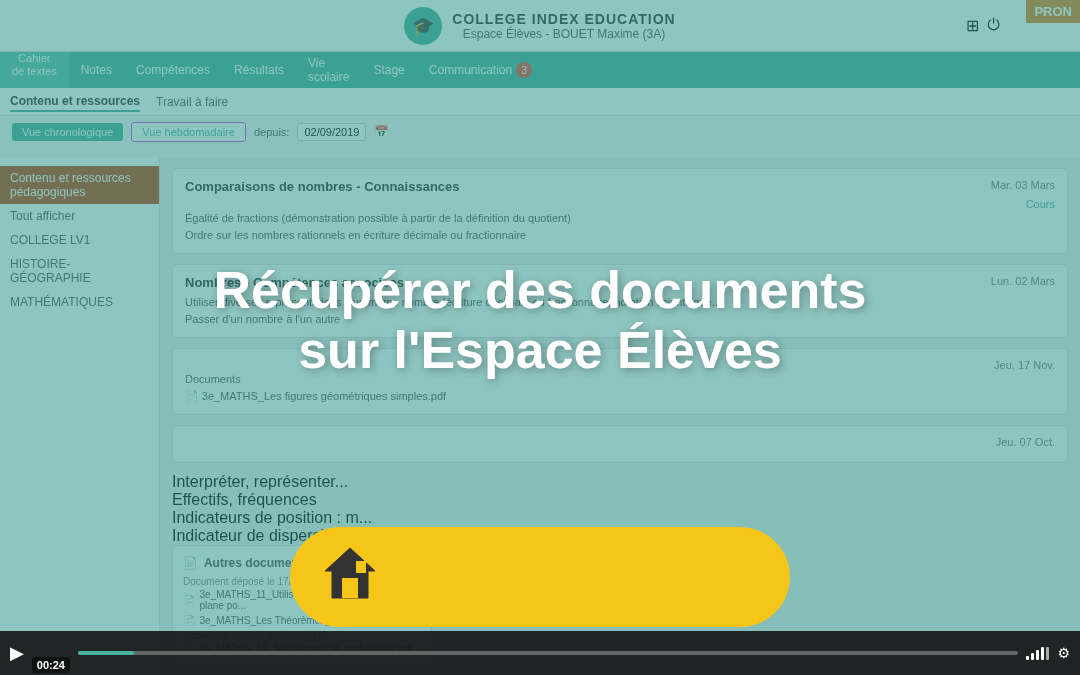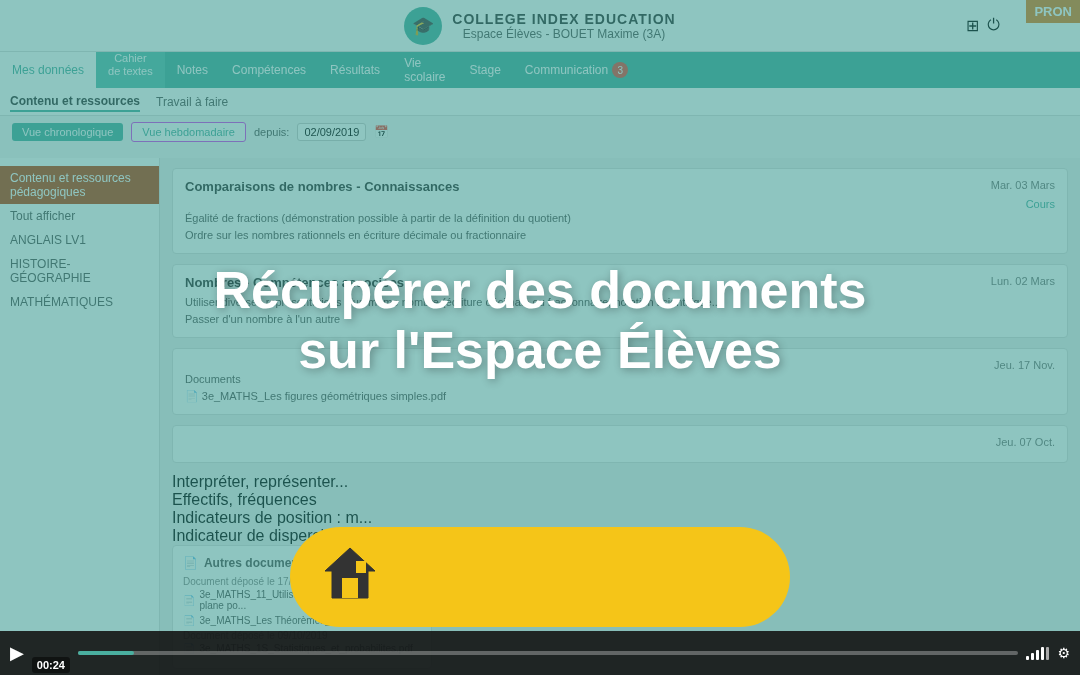--- a/index.html
+++ b/index.html
@@ -397,21 +397,20 @@
         <div class="espace-name">Espace Élèves - BOUET Maxime (3A)</div>
       </div>
       <div class="portal-header-icons">
         <span>⊞</span>
         <span>⏻</span>
       </div>
       <div class="promo-badge">PRON</div>
     </div>
 
     <div class="portal-nav">
-      <div class="nav-item active">Mes données</div>
       <div class="nav-item cahier">
         <span>Cahier</span>
           <span>de textes</span>
       </div>
       <div class="nav-item">Notes</div>
       <div class="nav-item">Compétences</div>
       <div class="nav-item">Résultats</div>
       <div class="nav-item">Vie<br>scolaire</div>
       <div class="nav-item">Stage</div>
       <div class="nav-item">
@@ -430,21 +429,21 @@
       <span class="depuis-label">depuis:</span>
       <span class="depuis-date">02/09/2019</span>
       <span>📅</span>
     </div>
 
     <div class="portal-main">
 
       <div class="portal-sidebar">
         <div class="sidebar-link active">Contenu et ressources pédagogiques</div>
         <div class="sidebar-link">Tout afficher</div>
-        <div class="sidebar-link">ANGLAIS LV1</div>
+        <div class="sidebar-link">COLLEGE LV1</div>
         <div class="sidebar-link">HISTOIRE-GÉOGRAPHIE</div>
         <div class="sidebar-link">MATHÉMATIQUES</div>
       </div>
 
       <div class="portal-content">
         <div class="content-columns">
           <div class="content-left">
 
             <div class="lesson-card">
               <div class="card-header">

